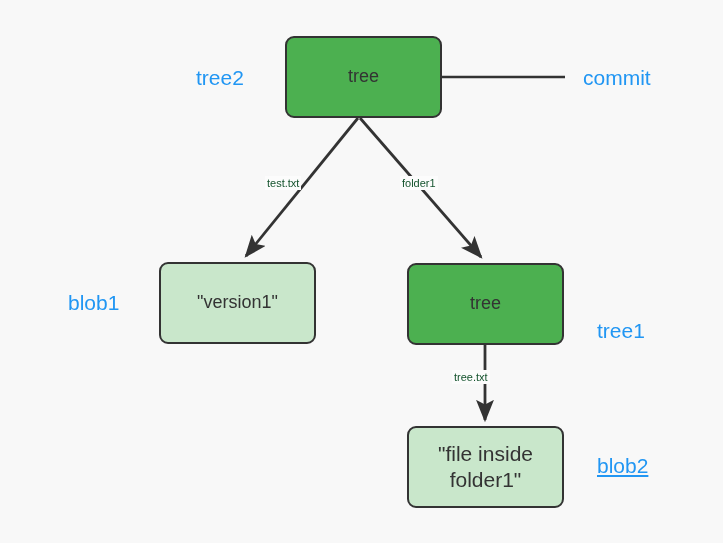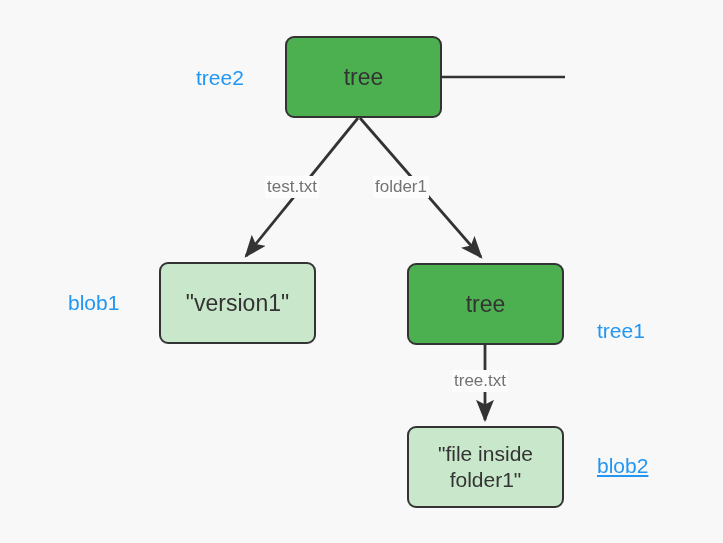--- a/index.html
+++ b/index.html
@@ -29,21 +29,21 @@
   .node {
     position: absolute;
     box-sizing: border-box;
     border: 2.5px solid #333333;
     border-radius: 9px;
     display: flex;
     align-items: center;
     justify-content: center;
     text-align: center;
     color: #333333;
-    font-size: 23px;
+    font-size: 18px;
     line-height: 1.22;
     font-family: "Liberation Sans", sans-serif;
     white-space: pre-line;
     z-index: 3;
   }
   .node-tree {
     background: #4cb050;
   }
   .node-blob {
     background: #c9e7cb;
@@ -52,22 +52,22 @@
     position: absolute;
     color: #2196f3;
     font-size: 21px;
     font-family: "Liberation Sans", sans-serif;
     white-space: nowrap;
     z-index: 4;
   }
   .edge-label {
     position: absolute;
     background: #fcfcfc;
-    color: #737373;
-    font-size: 17px;
+    color: #14532d;
+    font-size: 11px;
     font-family: "Liberation Sans", sans-serif;
     white-space: nowrap;
     padding: 1px 2px;
     z-index: 4;
   }
 </style>
 </head>
 <body>
 
 <div id="diagram-root">
@@ -106,20 +106,21 @@
   </div>
 
   <div class="side-label" style="left:196px; top:66px;">tree2</div>
 
   <div class="side-label" style="left:68px; top:291px;text-align:center;">blob1</div>
 
   <div class="side-label" style="left:597px; top:292px;margin-top:27px;">tree1</div>
 
   <div class="side-label" style="left:597px; top:454px;text-decoration:underline;">blob2</div>
 
+  <div class="side-label" style="left:583px; top:66px;">commit</div>
 
   <div class="edge-label" style="left:265px; top:176px;">test.txt</div>
 
-  <div class="edge-label" style="left:373px; top:176px;">folder1</div>
+  <div class="edge-label" style="left:400px; top:176px;">folder1</div>
 
   <div class="edge-label" style="left:452px; top:370px;">tree.txt</div>
 
 </div>
 
 </body></html>

